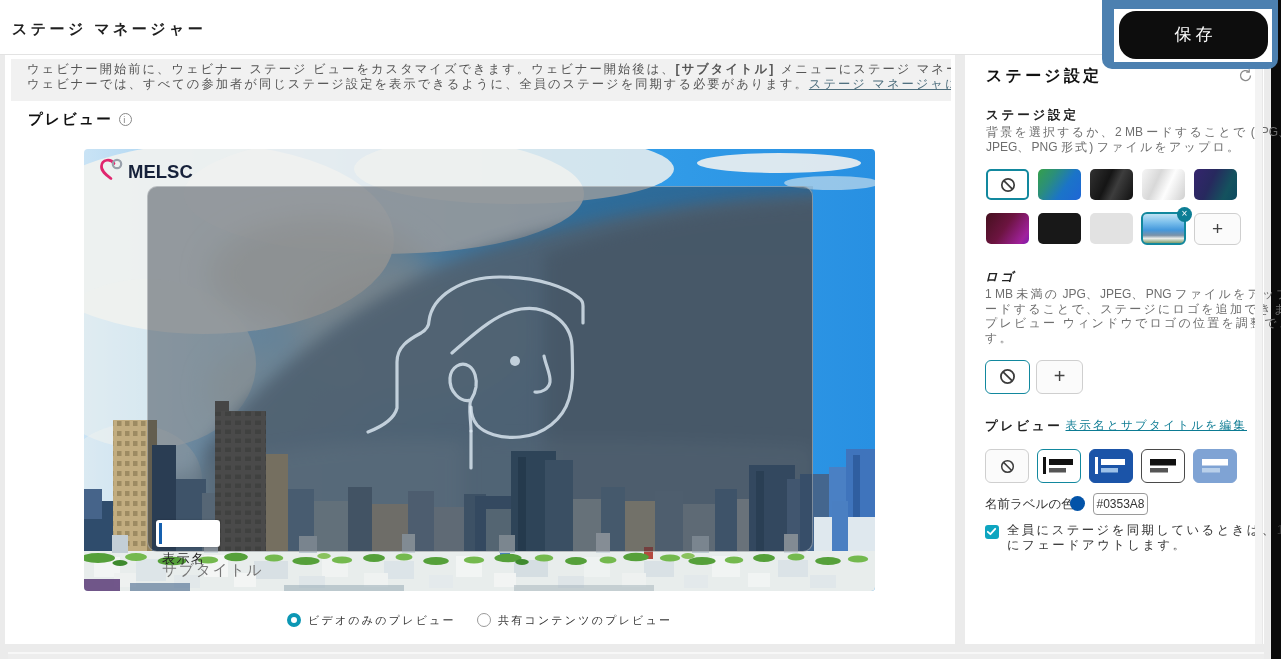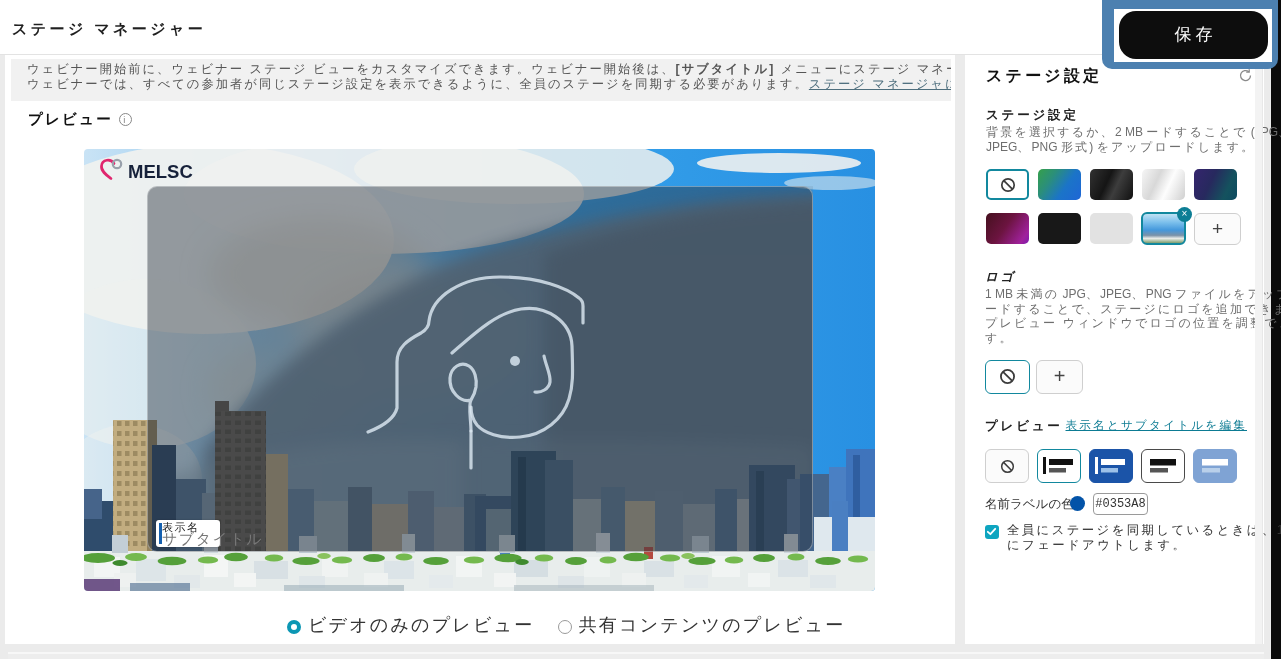--- a/index.html
+++ b/index.html
@@ -15,23 +15,23 @@
   .leftcard { left:5px; top:55px; width:950px; height:589px; background:#fff; }
   .banner { left:6px; top:4px; width:940px; height:42px; background:#f1f1f1; color:#555; font-size:12.3px; line-height:14.6px; padding:3px 10px 0 16px; letter-spacing:2px; white-space:nowrap; overflow:hidden; }
   .banner a { color:#4d6e7d; text-decoration:underline; }
   .ph { left:23px; top:55px; font-size:14.5px; font-weight:bold; color:#111; letter-spacing:2.2px; }
   .phi { display:inline-block; width:13px; height:13px; border:1px solid #888; border-radius:50%; color:#888; font-size:9.5px; line-height:12px; text-align:center; font-weight:normal; vertical-align:1px; margin-left:6px; }
   .preview { left:79px; top:94px; width:791px; height:442px; border-radius:4px; overflow:hidden; }
   .overlay { position:absolute; left:63px; top:37px; width:666px; height:366px; background:rgba(42,50,60,0.46); border:1px solid rgba(255,255,255,0.35); border-radius:10px; }
   .melsc { position:absolute; left:14px; top:8px; height:26px; }
   .namelabel { position:absolute; left:72px; top:371px; width:64px; height:27px; background:#fff; border-radius:3px; padding:2px 0 0 6px; box-shadow:0 0 2px rgba(0,0,0,.25); }
   .namelabel .bar { position:absolute; left:3px; top:3px; width:2.5px; height:21px; background:#1560af; }
-  .nl1 { font-size:11px; color:#222; line-height:11px; letter-spacing:1.5px; white-space:nowrap; }
+  .nl1 { font-size:13px; color:#222; line-height:11px; letter-spacing:1.5px; white-space:nowrap;margin-top:31px; }
   .nl2 { font-size:15px; color:#777; line-height:11px; letter-spacing:1.5px; white-space:nowrap; }
-  .radios { left:282px; top:558px; font-size:18px; color:#333; letter-spacing:2.2px; }
+  .radios { left:282px; top:558px; font-size:11px; color:#333; letter-spacing:2.2px; }
   .radios label { margin-right:16px; }
   .rdot { display:inline-block; width:14px; height:14px; border-radius:50%; vertical-align:-3px; margin-right:7px; }
   .rdot.on { border:4.5px solid #0c97b4; background:#fff; box-shadow:inset 0 0 0 1px #fff; }
   .rdot.off { border:1.5px solid #9a9a9a; background:#fff; }
   .rpanel { left:965px; top:55px; width:299px; height:589px; background:#fff; }
   .rp-h { left:21px; top:11px; font-size:16px; font-weight:bold; color:#111; letter-spacing:3.2px; }
   .refresh { left:273px; top:13px; }
   .sec-h { font-size:12.5px; font-weight:bold; color:#222; letter-spacing:2.8px; }
   .desc { font-size:12px; line-height:14.6px; color:#6e6e6e; white-space:nowrap; }
   .j { letter-spacing:2.2px; font-style:normal; }
@@ -248,21 +248,21 @@
     </div>
   </div>
 
   <div class="abs rpanel">
     <div class="abs rp-h">ステージ設定</div>
     <div class="abs refresh"><svg width="15" height="15" viewBox="0 0 15 15">
         <path d="M12.5 7.5a5 5 0 1 1-1.7-3.7" fill="none" stroke="#8a8a8a" stroke-width="1.3"></path>
         <path d="M11.2 1.2 L11.2 4.2 L8.2 4.2" fill="none" stroke="#8a8a8a" stroke-width="1.3"></path>
       </svg></div>
     <div class="abs sec-h" style="left:21px; top:52px;">ステージ設定</div>
-    <div class="abs desc" style="left:21px; top:70px; width:262px;"><i class="j">背景を選択するか、</i>2 MB <i class="j">ードすることで</i> (JPG<i class="j">、</i><br>JPEG<i class="j">、</i>PNG <i class="j">形式</i>) <i class="j">をアップロードします。</i></div>
+    <div class="abs desc" style="left:21px; top:70px; width:262px;"><i class="j">背景を選択するか、</i>2 MB <i class="j">ードすることで</i> (JPG<i class="j">、</i><br>JPEG<i class="j">、</i>PNG <i class="j">形式</i>) <i class="j">ファイルをアップロ。</i></div>
 
     <div class="thumb nobtn" style="left:21px; top:114px; border-width:2px; text-align:center;"><svg width="16" height="16" viewBox="0 0 16 16" style="margin-top:6px">
         <circle cx="8" cy="8" r="6.2" fill="none" stroke="#3c3c3c" stroke-width="1.7"></circle>
         <line x1="3.8" y1="3.6" x2="12.4" y2="12.2" stroke="#3c3c3c" stroke-width="1.7"></line>
       </svg></div>
     <div class="thumb" style="left:73px; top:114px; background:linear-gradient(125deg,#35a04a 0%,#2b8f7a 30%,#1b74c8 62%,#1e66d6 100%);"></div>
     <div class="thumb" style="left:125px; top:114px; background:linear-gradient(115deg,#323232 0%,#151515 40%,#3d3d3d 60%,#101010 100%);"></div>
     <div class="thumb" style="left:177px; top:114px; background:linear-gradient(115deg,#f6f6f6 0%,#d8d8d8 35%,#fdfdfd 60%,#cfcfcf 100%);"></div>
     <div class="thumb" style="left:229px; top:114px; background:linear-gradient(115deg,#35256e 0%,#27295e 40%,#14525e 75%,#0d4a60 100%);"></div>
     <div class="thumb" style="left:21px; top:158px; background:linear-gradient(125deg,#45101e 0%,#6c1440 45%,#a0219c 85%,#7e1bb0 100%);"></div>
@@ -299,21 +299,21 @@
     <div class="btn34" style="left:176px; top:394px; width:44px; border:1.5px solid #4a4a4a;"><svg width="26" height="17" viewBox="0 0 26 17" style="margin:7px 0 0 8px">
         <rect x="0" y="2" width="26" height="6.5" fill="#111"></rect>
         <rect x="0" y="11" width="18" height="4.5" fill="#555"></rect>
       </svg></div>
     <div class="btn34" style="left:228px; top:394px; width:44px; background:#7fa3d4; border:1px solid #7fa3d4;"><svg width="26" height="17" viewBox="0 0 26 17" style="margin:7px 0 0 8px">
         <rect x="0" y="2" width="26" height="6.5" fill="#fff"></rect>
         <rect x="0" y="11" width="18" height="4.5" fill="#b9d0ea"></rect>
       </svg></div>
     <div class="abs" style="left:20px; top:441px; font-size:12.5px; color:#333;">名前ラベルの色:</div>
     <div class="abs" style="left:105px; top:441px; width:15px; height:15px; border-radius:50%; background:#0353a8;"></div>
-    <div class="hexbox" style="left:128px; top:438px;font-family:Liberation Mono, monospace;">#0353A8</div>
+    <div class="hexbox" style="left:128px; top:438px;">#0353A8</div>
     <div class="chk" style="left:20px; top:470px;"><svg width="13" height="13" viewBox="0 0 13 13">
         <path d="M2.8,6.8 L5.4,9.2 L10.2,3.8" fill="none" stroke="#fff" stroke-width="1.8" stroke-linecap="round" stroke-linejoin="round"></path>
       </svg></div>
     <div class="abs" style="left:42px; top:468px; font-size:12.4px; line-height:14.6px; color:#333; letter-spacing:2.4px; white-space:nowrap;">全員にステージを同期しているときは、15 秒後<br>にフェードアウトします。</div>
   </div>
 
   <div class="abs" style="left:1255px; top:55px; width:8px; height:589px; background:#f3f3f3;"></div>
   <div class="abs" style="left:1262px; top:55px; width:1px; height:589px; background:#e8e8e8;"></div>
   <div class="abs savering">
     <div class="abs savewhite"></div>

